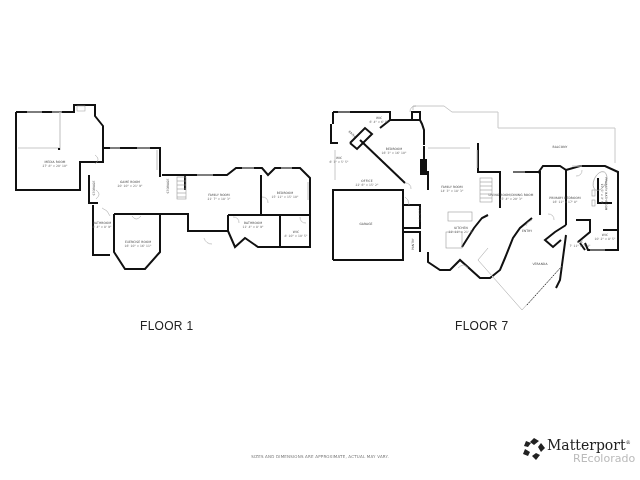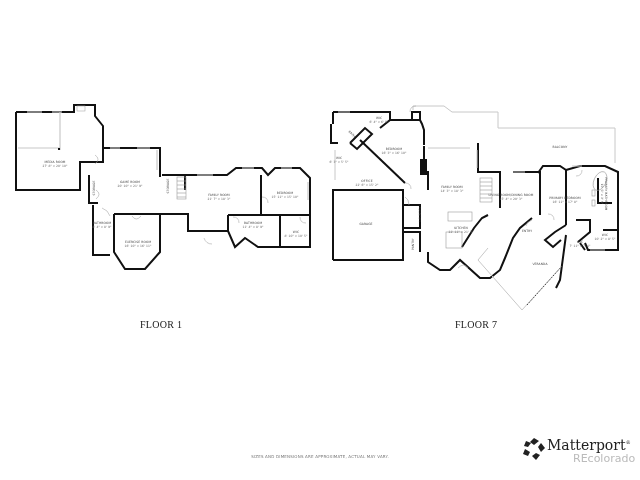--- a/index.html
+++ b/index.html
@@ -1,20 +1,20 @@
 <!DOCTYPE html>
 <html><head>
 <meta charset="utf-8">
 <style>
   html, body { margin:0; padding:0; background:#ffffff; }
   body { width:640px; height:480px; position:relative; overflow:hidden; font-family:"DejaVu Sans", sans-serif; }
   .plan { position:absolute; left:0; top:0; }
   .room-label { position:absolute; font-size:3px; color:#444; text-align:center; line-height:4px; letter-spacing:0.1px; white-space:nowrap; transform:translateX(-50%); }
   .room-label .dim { display:block; color:#666; }
-  .floor-title { position:absolute; font-size:10px; color:#222; letter-spacing:0.3px; font-family:Liberation Serif, serif; }
+  .floor-title { position:absolute; font-size:12px; color:#222; letter-spacing:0.3px; font-family:Liberation Sans, sans-serif; }
   .disclaimer { position:absolute; left:0; width:640px; top:454px; text-align:center; font-size:4px; color:#777; letter-spacing:0.2px; }
   .logo { position:absolute; left:522px; top:433px; width:115px; height:40px; }
   .logo-word { position:absolute; left:25px; top:4px; font-family:"DejaVu Serif", serif; font-size:14px; color:#222; }
   .logo-watermark { position:absolute; left:51px; top:19px; font-family:"DejaVu Sans", sans-serif; font-size:11px; color:#bbb; }
 </style>
 </head>
 <body>
 
 <svg class="plan" width="640" height="480" viewBox="0 0 640 480" xmlns="http://www.w3.org/2000/svg">
   <g fill="none" stroke-linejoin="miter">

